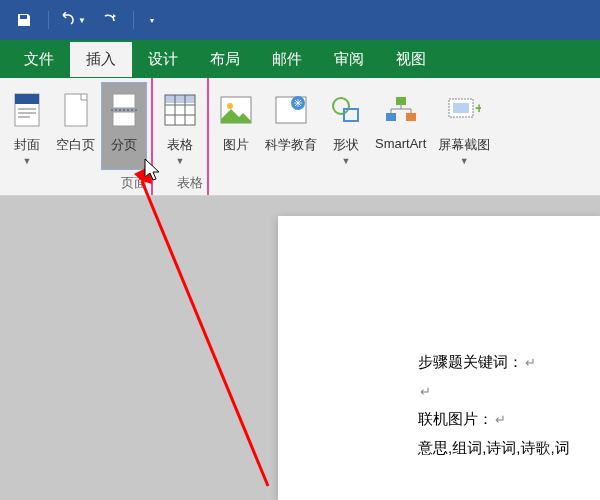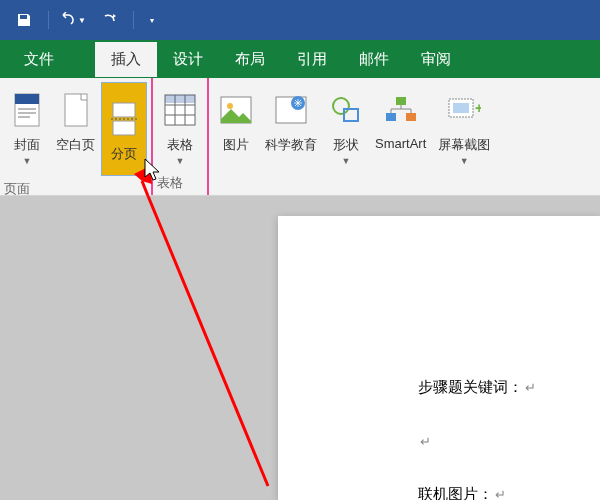--- a/index.html
+++ b/index.html
@@ -2,36 +2,36 @@
 <html><head>
 <meta charset="utf-8">
 <style>
   * { margin: 0; padding: 0; box-sizing: border-box; }
   body { font-family: "Microsoft YaHei", sans-serif; background: #e6e6e6; width: 600px; height: 500px; overflow: hidden; }
   .qat { height: 40px; background: #2b579a; display: flex; align-items: center; padding: 0 8px; gap: 4px; }
   .qat-btn { width: 32px; height: 28px; display: flex; align-items: center; justify-content: center; color: #fff; }
   .qat-sep { width: 1px; height: 18px; background: #4a74b4; margin: 0 4px; }
   .tabs { height: 38px; background: #15803d; display: flex; align-items: center; padding: 0 8px; }
   .tab { padding: 8px 16px; color: #fff; font-size: 15px; cursor: pointer; }
-  .tab.active { background: #f3f3f3; color: #333; margin-left: 25px; }
+  .tab.active { background: #f3f3f3; color: #333; }
   .ribbon { height: 118px; background: #f3f3f3; border-bottom: 1px solid #d4d4d4; display: flex; }
   .group { display: flex; flex-direction: column; border-right: 2px solid #ec4899; padding: 4px 4px 0 4px; }
   .group-items { display: flex; flex: 1; }
-  .group-label { text-align: left; font-size: 13px; color: #666; padding: 4px 0; }
+  .group-label { text-align: right; font-size: 13px; color: #666; padding: 4px 0; }
   .rbtn { display: flex; flex-direction: column; align-items: center; justify-content: flex-start; padding: 4px 6px; cursor: pointer; min-width: 46px; }
-  .rbtn.pressed { background: #eab308; border: 1px solid #8caed8; padding: 12px 5px; }
+  .rbtn.pressed { background: #a3a3a3; border: 1px solid #8caed8; padding: 3px 5px; }
   .rbtn .icon-area { height: 48px; display: flex; align-items: center; justify-content: center; }
   .rbtn .lbl { font-size: 13px; color: #333; margin-top: 2px; }
   .rbtn .dd { font-size: 9px; color: #666; margin-top: 2px; }
   .workspace { position: relative; height: 304px; background: #c8c8c8; }
   .page { position: absolute; left: 278px; top: 20px; width: 322px; height: 284px; background: #fff; box-shadow: 0 2px 8px rgba(0,0,0,0.2); padding: 132px 28px 0 140px; font-size: 15px; line-height: 1.9; color: #000; }
   .para-mark { color: #888; font-size: 13px; margin-left: 2px; }
   .spell-err { text-decoration: underline wavy #c00; text-decoration-thickness: 1px; }
   .arrow-svg { position: absolute; left: 0; top: 0; pointer-events: none; }
-  .doc-line { white-space: nowrap; margin-top: 25px; }
+  .doc-line { white-space: nowrap; }
 </style>
 </head>
 <body>
 
 <div class="qat">
   <div class="qat-btn">
     <svg width="16" height="16" viewBox="0 0 16 16">
         <path fill="#fff" d="M2 2h10l2 2v10H2V2zm2 1v4h7V3H4zm1 7h6v3H5v-3z"></path>
       </svg>
   </div>
@@ -52,23 +52,23 @@
   <div class="qat-btn" style="width:20px;">
     <span style="font-size:8px;color:#fff;">▾</span>
   </div>
 </div>
 
 <div class="tabs">
   <div class="tab">文件</div>
   <div class="tab active">插入</div>
   <div class="tab">设计</div>
   <div class="tab">布局</div>
-  <div class="tab">引用</div>
   <div class="tab">邮件</div>
   <div class="tab">审阅</div>
+  <div class="tab">视图</div>
 </div>
 
 <div class="ribbon">
 
   <div class="group">
     <div class="group-items">
       <div class="rbtn">
         <div class="icon-area">
             <svg width="30" height="36">
               <rect x="3" y="2" width="24" height="32" fill="#fff" stroke="#999"></rect>
@@ -184,20 +184,21 @@
     </div>
   </div>
 </div>
 
 <div class="workspace">
 
   <div class="page">
     <div class="doc-line"><span>步骤题关键词：</span><span class="para-mark">↵</span></div>
     <div class="doc-line"><span class="para-mark">↵</span></div>
     <div class="doc-line"><span>联机图片：</span><span class="para-mark">↵</span></div>
+    <div class="doc-line"><span>意思,组词,诗词,诗歌,词</span></div>
   </div>
 
   <svg class="arrow-svg" width="600" height="304">
     <defs>
         <marker id="ah" markerWidth="12" markerHeight="12" refX="2" refY="6" orient="auto">
           <path d="M0,0 L12,6 L0,12 L3,6 z" fill="#ff0000"></path>
         </marker>
       </defs>
     <line x1="268" y1="290" x2="148" y2="0" stroke="#ff0000" stroke-width="3"></line>
   </svg>

